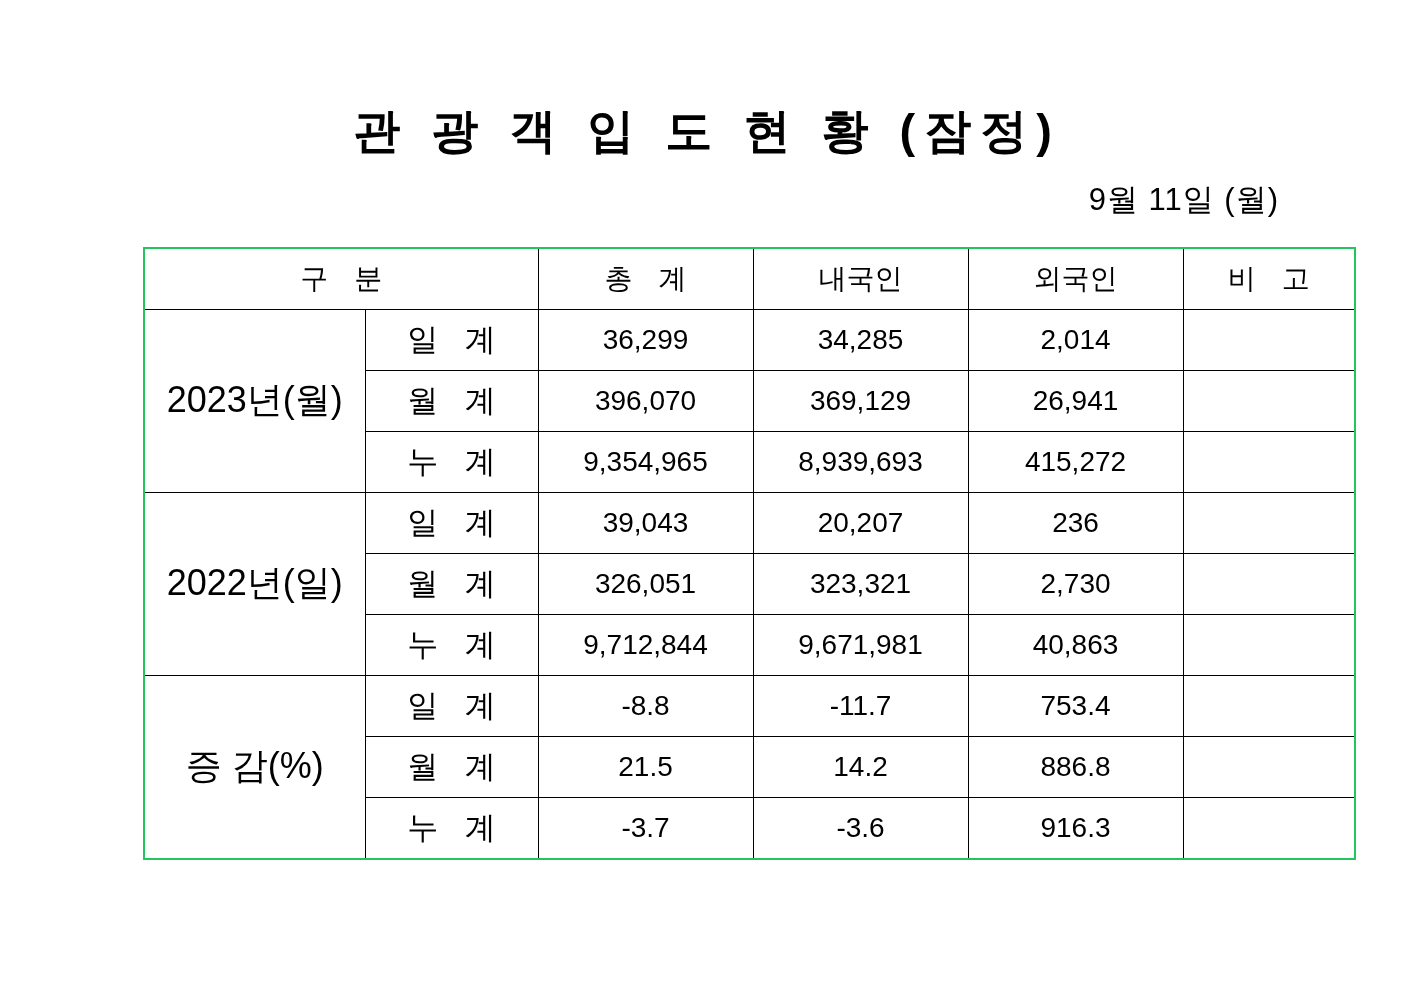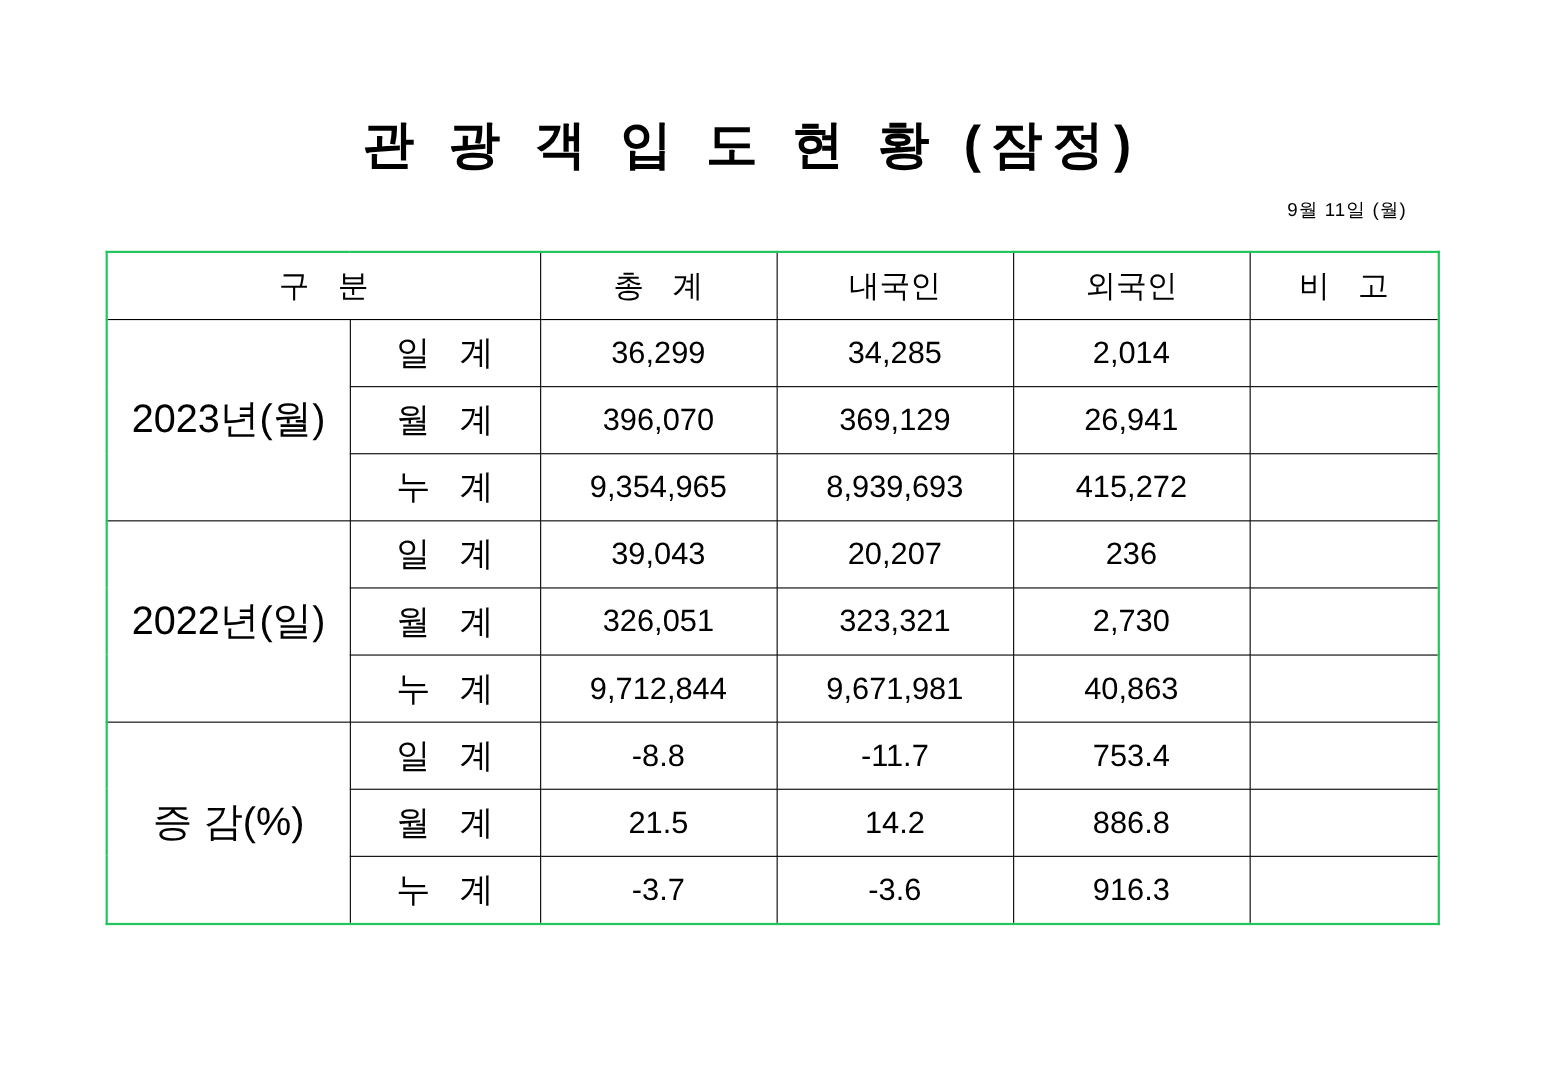--- a/index.html
+++ b/index.html
@@ -13,34 +13,35 @@
     font-family: "Liberation Sans", "DejaVu Sans", sans-serif;
     color: #000000;
     position: relative;
     overflow: hidden;
   }
   .page {
     width: 1367px;
     height: 992px;
     position: relative;
     box-sizing: border-box;
+    padding-left: 47px;
   }
   .doc-title {
     text-align: center;
     font-size: 47px;
     font-weight: bold;
     letter-spacing: 9px;
     margin: 0;
     padding-top: 105px;
     line-height: 1.1;
     white-space: nowrap;
   }
   .doc-subtitle {
     text-align: right;
-    font-size: 17px;
+    font-size: 31px;
     font-weight: normal;
     letter-spacing: 1px;
     margin: 0;
     padding-right: 88px;
     padding-top: 22px;
   }
   .table-wrap {
     margin-top: 26px;
     padding-left: 96px;
     padding-right: 96px;

